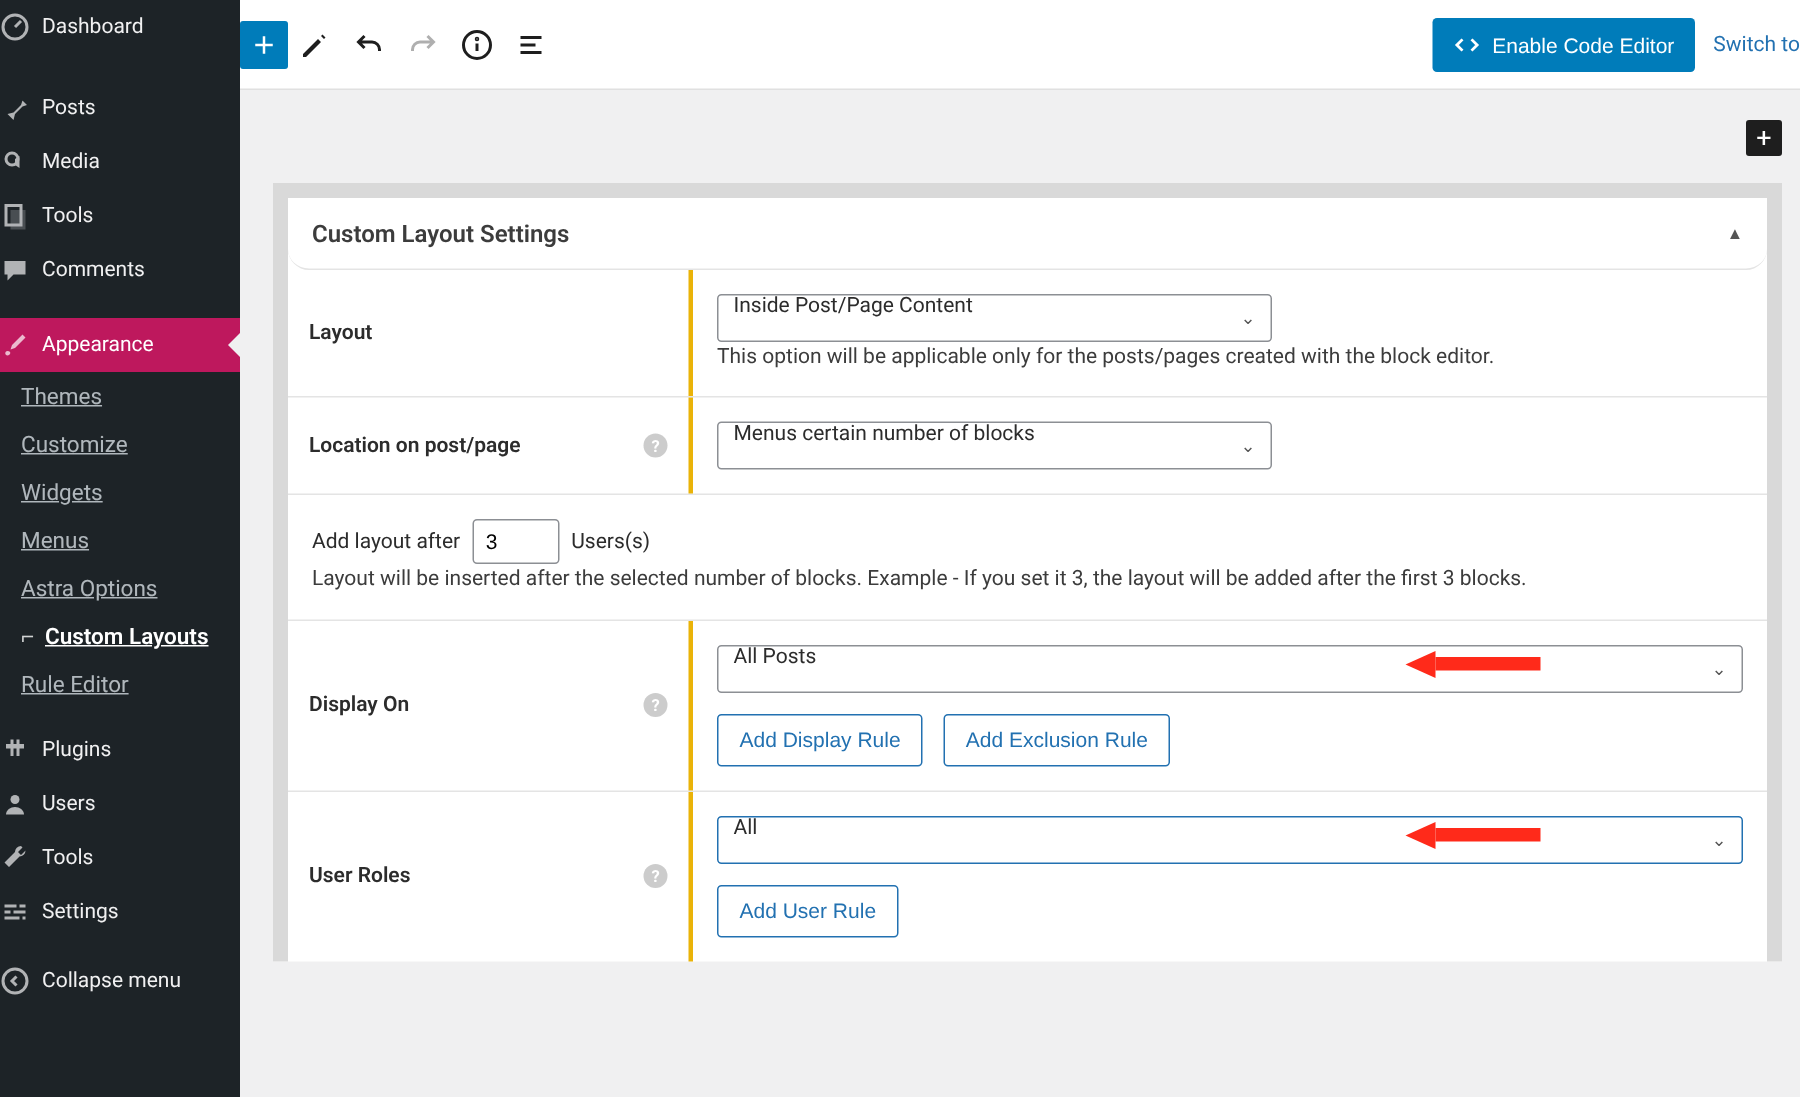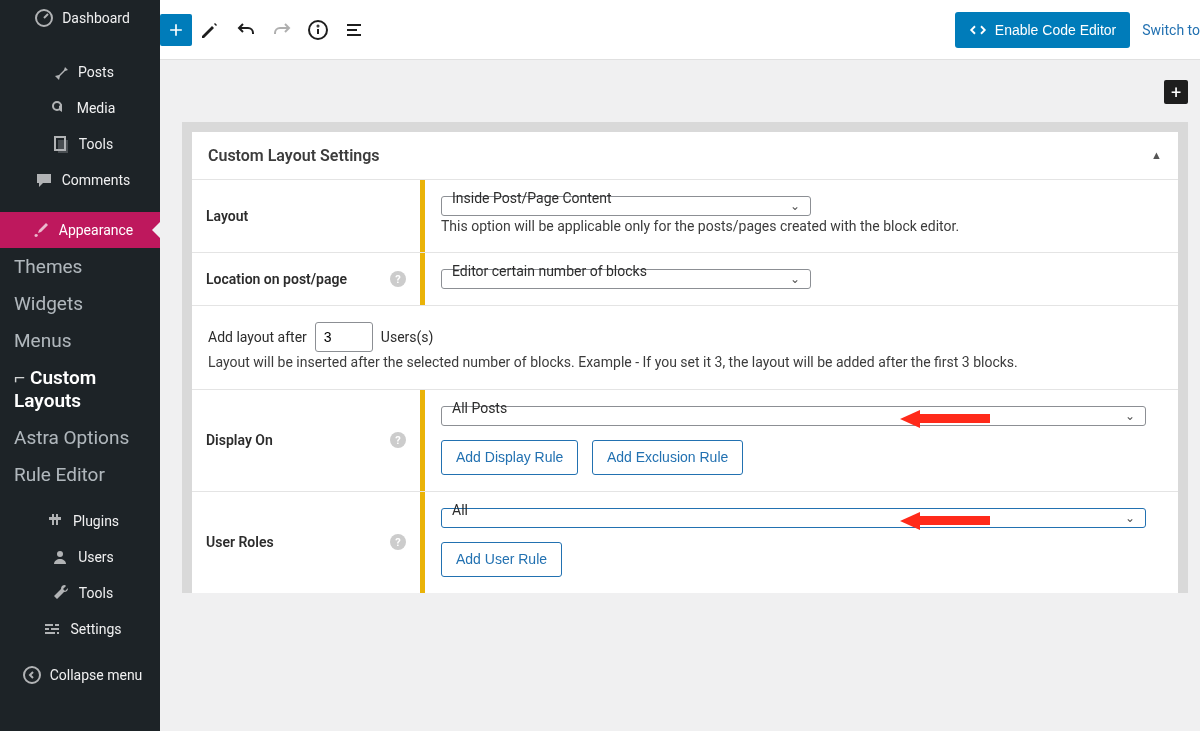--- a/index.html
+++ b/index.html
@@ -1,52 +1,52 @@
 <!DOCTYPE html>
 <html><head>
 <meta charset="utf-8">
 <style>
 * { box-sizing: border-box; margin: 0; padding: 0; }
 body { font-family: -apple-system, BlinkMacSystemFont, "Segoe UI", Roboto, sans-serif; font-size: 14px; color: #1d2327; background: #f0f0f1; width: 1200px; height: 731px; overflow: hidden; }
 
 .sidebar { position: fixed; left: 0; top: 0; width: 160px; height: 100%; background: #1d2327; color: #f0f0f1; overflow-y: auto; }
-.sidebar-item { display: flex; align-items: center; padding: 8px 8px 8px 12px; cursor: pointer; color: #f0f0f1; font-size: 14px; justify-content: center; }
+.sidebar-item { display: flex; align-items: center; padding: 8px 8px 8px 0; cursor: pointer; color: #f0f0f1; font-size: 14px; }
 .sidebar-item.top-level { font-weight: 400; }
 .sidebar-item .icon { width: 20px; height: 20px; display: inline-flex; align-items: center; justify-content: center; margin-right: 8px; opacity: 0.7; }
 .sidebar-item.active { background: #be185d; color: #fff; position: relative; }
 .sidebar-item.active::after { content: ""; position: absolute; right: 0; top: 50%; transform: translateY(-50%); border: 8px solid transparent; border-right-color: #f0f0f1; }
-.sidebar-sub { padding: 7px 12px 7px 14px; font-size: 19px; color: rgba(240,246,252,.7); cursor: pointer; }
+.sidebar-sub { padding: 7px 12px 7px 14px; font-size: 15px; color: rgba(240,246,252,.7); cursor: pointer; text-decoration: underline; }
 .sidebar-sub.current { color: #fff; font-weight: 600; }
 .sidebar-sub .sub-icon { display: inline-block; width: 12px; margin-right: 4px; opacity: 0.8; }
 
 .content { margin-left: 160px; height: 100%; }
 
 .topbar { background: #fff; border-bottom: 1px solid #e0e0e0; display: flex; align-items: center; padding: 10px 0; height: 60px; }
 .toolbar-btn { width: 36px; height: 36px; display: inline-flex; align-items: center; justify-content: center; color: #1e1e1e; cursor: pointer; border-radius: 3px; }
 .add-block-btn { background: #007cba; color: #fff; width: 32px; height: 32px; border-radius: 2px; }
 .toolbar-spacer { flex: 1; }
 .code-editor-btn { background: #007cba; color: #fff; height: 36px; border: none; padding: 0 14px; border-radius: 3px; display: inline-flex; align-items: center; gap: 8px; font-size: 14px; cursor: pointer; }
 .switch-to { color: #2271b1; font-size: 14px; margin-left: 12px; cursor: pointer; }
 
 .editor-area { padding: 20px 12px 0 22px; }
 .inserter-row { display: flex; justify-content: flex-end; margin-bottom: 18px; }
 .black-plus { width: 24px; height: 24px; background: #1e1e1e; color: #fff; display: inline-flex; align-items: center; justify-content: center; border-radius: 2px; cursor: pointer; font-size: 18px; }
 
 .panel-frame { border: 10px solid #d9d9d9; border-bottom: none; background: #fff; }
-.panel-header { display: flex; align-items: center; justify-content: space-between; padding: 14px 16px; border-bottom: 1px solid #e4e4e4; cursor: pointer; }
+.panel-header { display: flex; align-items: center; justify-content: space-between; padding: 14px 16px; border-bottom: 1px solid #e4e4e4; cursor: pointer; border-radius: 14px; }
 .panel-title { font-size: 16px; font-weight: 600; color: #3c3c3c; }
 .collapse-caret { font-size: 11px; color: #555; }
 
 .setting-row { display: flex; border-bottom: 1px solid #e4e4e4; }
-.setting-label-col { width: 233px; padding: 18px 14px; display: flex; align-items: center; justify-content: space-between; border-right: 5px solid #eab308; }
+.setting-label-col { width: 270px; padding: 18px 14px; display: flex; align-items: center; justify-content: space-between; border-right: 3px solid #eab308; }
 .setting-label { font-weight: 600; color: #2c2c2c; }
 .help-icon { width: 16px; height: 16px; border-radius: 50%; background: #ccc; color: #fff; font-size: 11px; display: inline-flex; align-items: center; justify-content: center; font-weight: 700; }
 .setting-control-col { flex: 1; padding: 16px 16px; position: relative; }
 
-.select { width: 370px; height: 20px; border: 1px solid #8c8f94; border-radius: 3px; background: #fff; padding: 0 30px 16px 10px; font-size: 14px; color: #2c2c2c; display: flex; align-items: center; position: relative; cursor: pointer; }
+.select { width: 370px; height: 32px; border: 1px solid #8c8f94; border-radius: 3px; background: #fff; padding: 0 30px 16px 10px; font-size: 14px; color: #2c2c2c; display: flex; align-items: center; position: relative; cursor: pointer; }
 .select.wide { width: 100%; max-width: 705px; }
 .select.blue-border { border-color: #2271b1; }
 .select .chev { position: absolute; right: 10px; top: 50%; transform: translateY(-50%); font-size: 12px; color: #555; }
 .help-text { font-size: 14px; color: #3c3c3c; line-height: 1.45; }
 .number-input { width: 58px; height: 30px; border: 1px solid #8c8f94; border-radius: 3px; padding: 0 8px; font-size: 14px; }
 .inline-label { font-size: 14px; color: #2c2c2c; }
 
 .add-rule-btn { height: 35px; border: 1px solid #2271b1; color: #2271b1; background: #fff; border-radius: 3px; padding: 0 14px; font-size: 14px; cursor: pointer; margin-top: 14px; margin-right: 10px; }
 
 .red-arrow { position: absolute; display: flex; align-items: center; pointer-events: none; }
@@ -106,24 +106,25 @@
   <div style="height:14px"></div>
   <div class="sidebar-item top-level active">
     <span class="icon">
         <svg width="20" height="20" viewBox="0 0 20 20" fill="currentColor">
           <path d="M15 3l2 2-7 7-3 1 1-3z M5 14c-2 0-2 3 0 3s3-3 0-3z"></path>
         </svg>
       </span>
     <span>Appearance</span>
   </div>
   <div class="sidebar-sub">Themes</div>
+  <div class="sidebar-sub">Customize</div>
   <div class="sidebar-sub">Widgets</div>
   <div class="sidebar-sub">Menus</div>
+  <div class="sidebar-sub">Astra Options</div>
   <div class="sidebar-sub current"><span class="sub-icon">⌐</span><span>Custom Layouts</span></div>
-  <div class="sidebar-sub">Astra Options</div>
   <div class="sidebar-sub">Rule Editor</div>
   <div style="height:10px"></div>
   <div class="sidebar-item top-level">
     <span class="icon">
         <svg width="20" height="20" viewBox="0 0 20 20" fill="currentColor">
           <path d="M7 3v3H4v3h3v5h2v-5h2v5h2v-5h3V6h-3V3h-2v3H9V3z"></path>
         </svg>
       </span>
     <span>Plugins</span>
   </div>
@@ -235,21 +236,21 @@
         </div>
       </div>
 
       <div class="setting-row">
         <div class="setting-label-col">
           <span class="setting-label">Location on post/page</span>
           <span class="help-icon">?</span>
         </div>
         <div class="setting-control-col">
           <div class="select">
-            <span>Editor certain number of blocks</span>
+            <span>Menus certain number of blocks</span>
             <span class="chev">⌄</span>
           </div>
         </div>
       </div>
 
       <div class="setting-row">
         <div class="setting-control-col">
           <div style="display:flex;align-items:center;gap:8px;">
             <span class="inline-label">Add layout after</span>
             <input class="number-input" type="text" value="3" style="">

